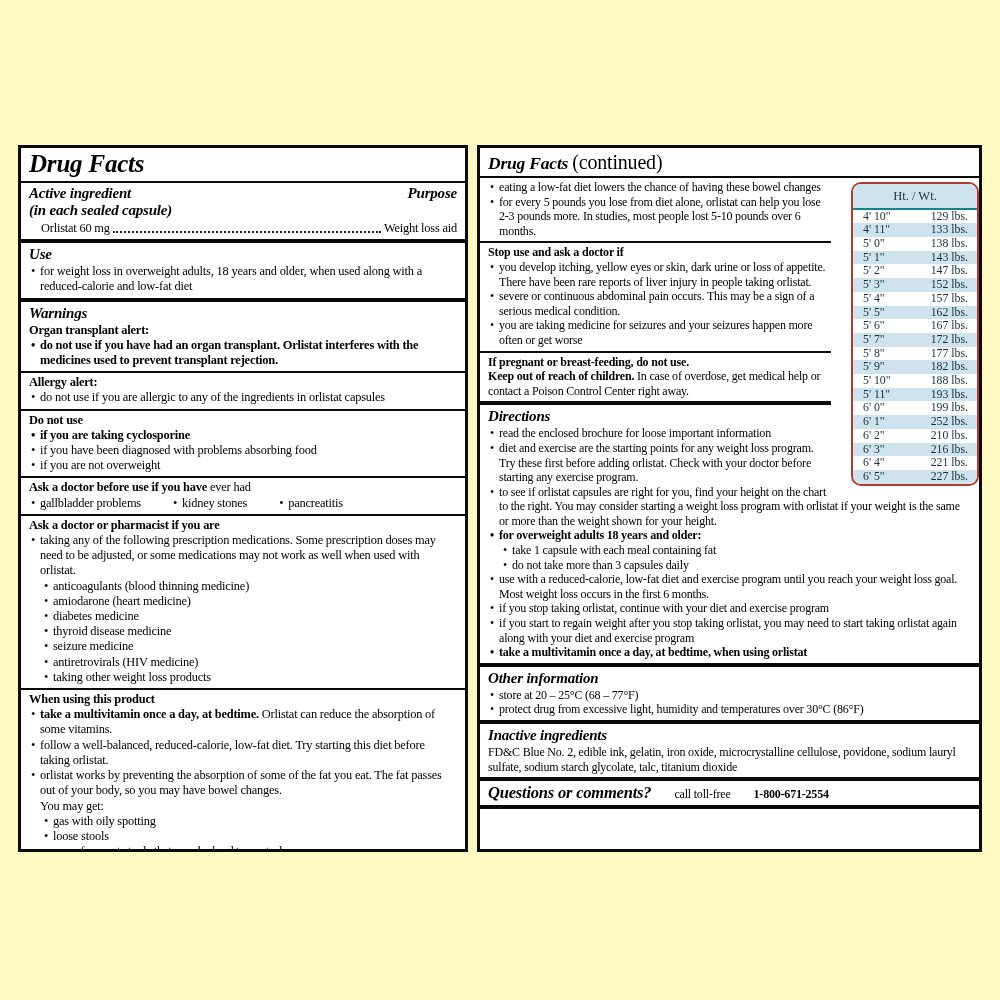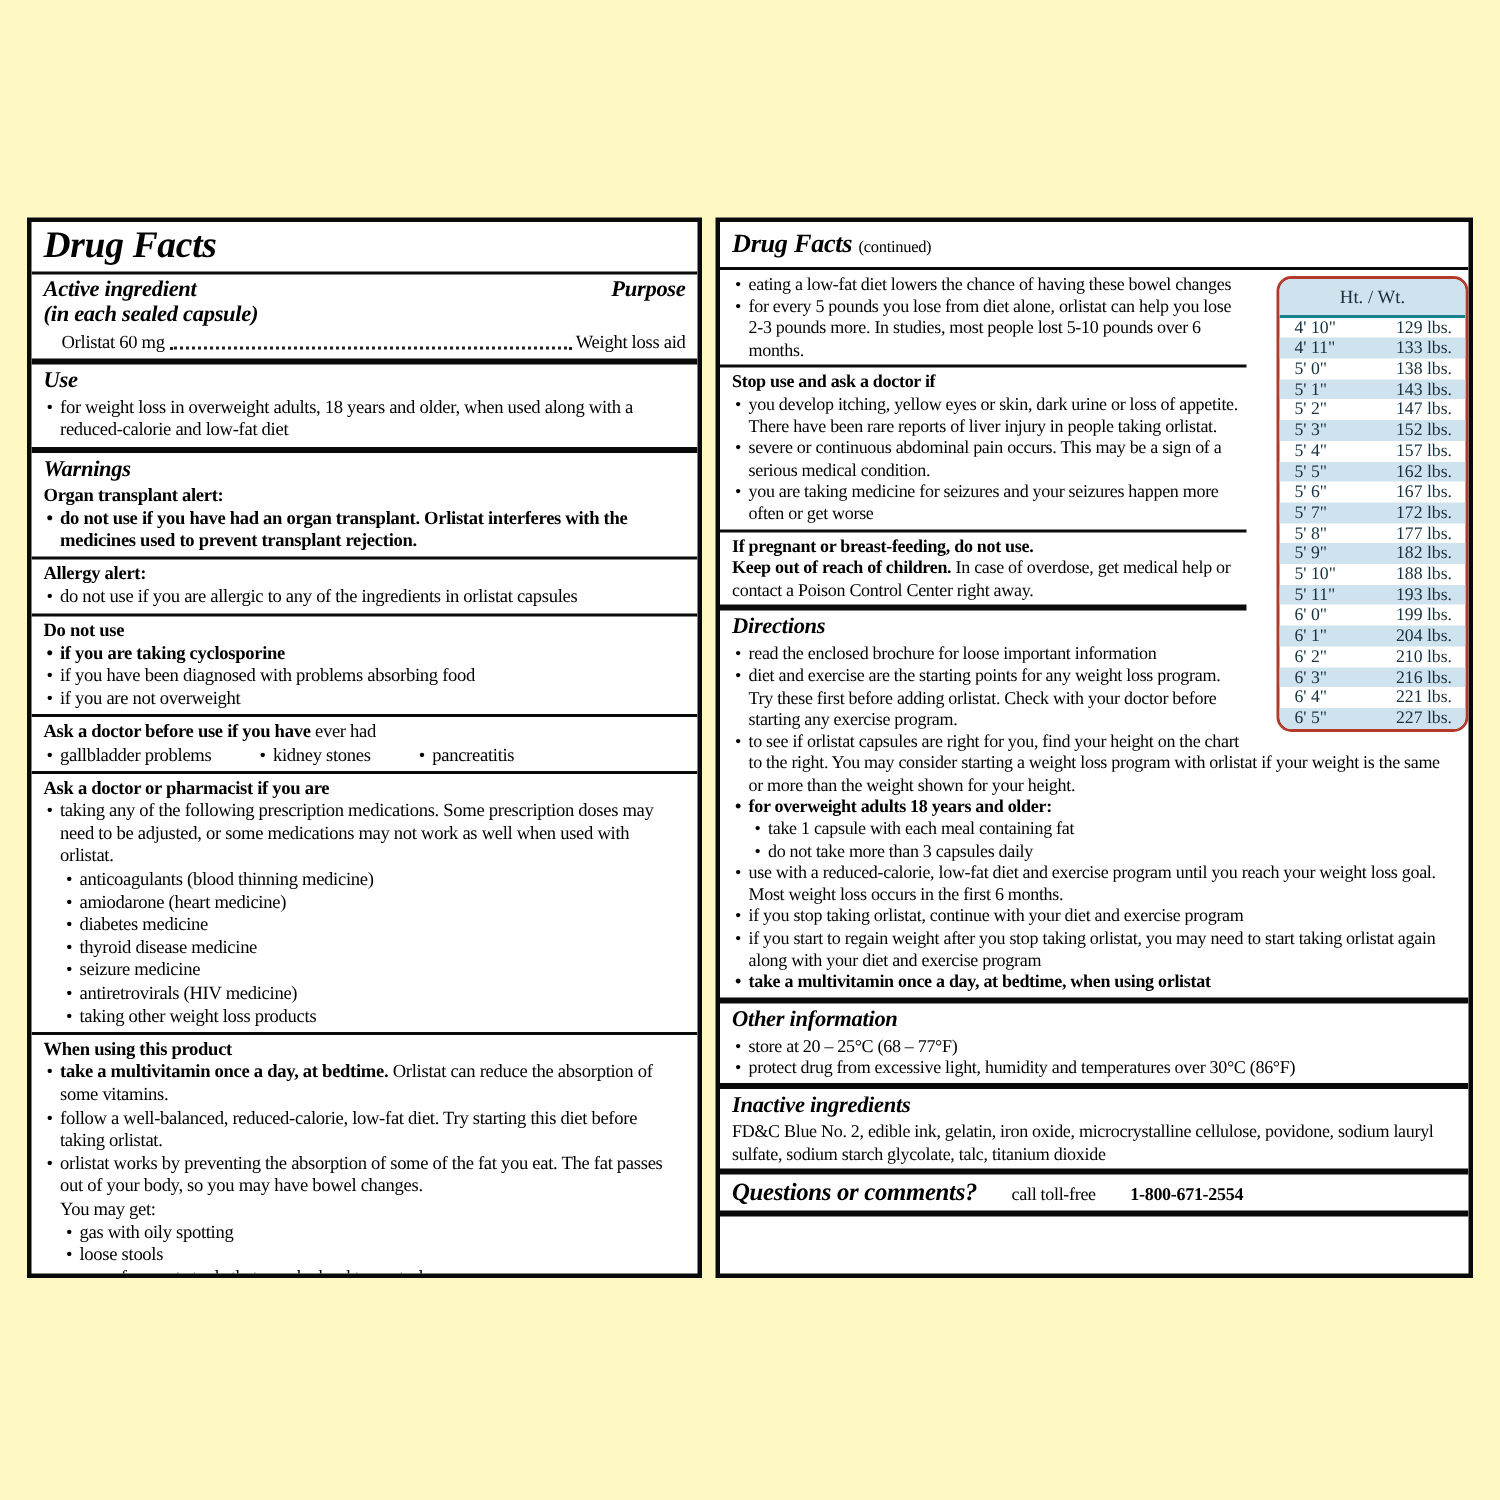--- a/index.html
+++ b/index.html
@@ -9,21 +9,21 @@
   .box{box-sizing:border-box;border:3.5px solid #0a0a0a;background:#fff;height:707px;
        display:flex;flex-direction:column;overflow:hidden;}
   .box.left{width:450px;font-size:12.4px;line-height:15.2px;}
   .box.right{width:505px;font-size:12px;line-height:14.6px;}
   .sec{padding:2px 8px 3px;}
   .rule{border-top:2px solid #0a0a0a;height:0;overflow:hidden;}
   .rule.thick{border-top:4px solid #0a0a0a;}
   .h1{font-size:25px;font-weight:bold;font-style:italic;padding:3px 8px 4px;line-height:26px;}
   .h1r{font-size:17.5px;line-height:20px;padding:4px 8px 3px;}
   .h1r .bi{font-weight:bold;font-style:italic;}
-  .h1r .suffix{font-size:11px;font-weight:normal;font-style:normal;}
+  .h1r .suffix{font-size:20px;font-weight:normal;font-style:normal;}
   .h2{font-size:15px;font-weight:bold;font-style:italic;margin:1px 0 1px;line-height:17px;}
   .sh{font-weight:bold;}
   .b{position:relative;padding-left:11px;}
   .b::before{content:"\2022";position:absolute;left:2px;}
   .sub{margin-left:13px;}
   .bold{font-weight:bold;}
   .inline-bullets{display:flex;gap:30px;}
   .ib{position:relative;padding-left:11px;}
   .ib::before{content:"\2022";position:absolute;left:2px;}
   .ai-head{display:flex;justify-content:space-between;font-size:15px;font-weight:bold;
@@ -194,21 +194,21 @@
                 <div class="htwt-row alt">
                   <span>5' 11"</span>
                   <span>193 lbs.</span>
                 </div>
                 <div class="htwt-row">
                   <span>6' 0"</span>
                   <span>199 lbs.</span>
                 </div>
                 <div class="htwt-row alt">
                   <span>6' 1"</span>
-                  <span>204 lbs.</span>
+                  <span>252 lbs.</span>
                 </div>
                 <div class="htwt-row">
                   <span>6' 2"</span>
                   <span>210 lbs.</span>
                 </div>
                 <div class="htwt-row alt">
                   <span>6' 3"</span>
                   <span>216 lbs.</span>
                 </div>
                 <div class="htwt-row">

